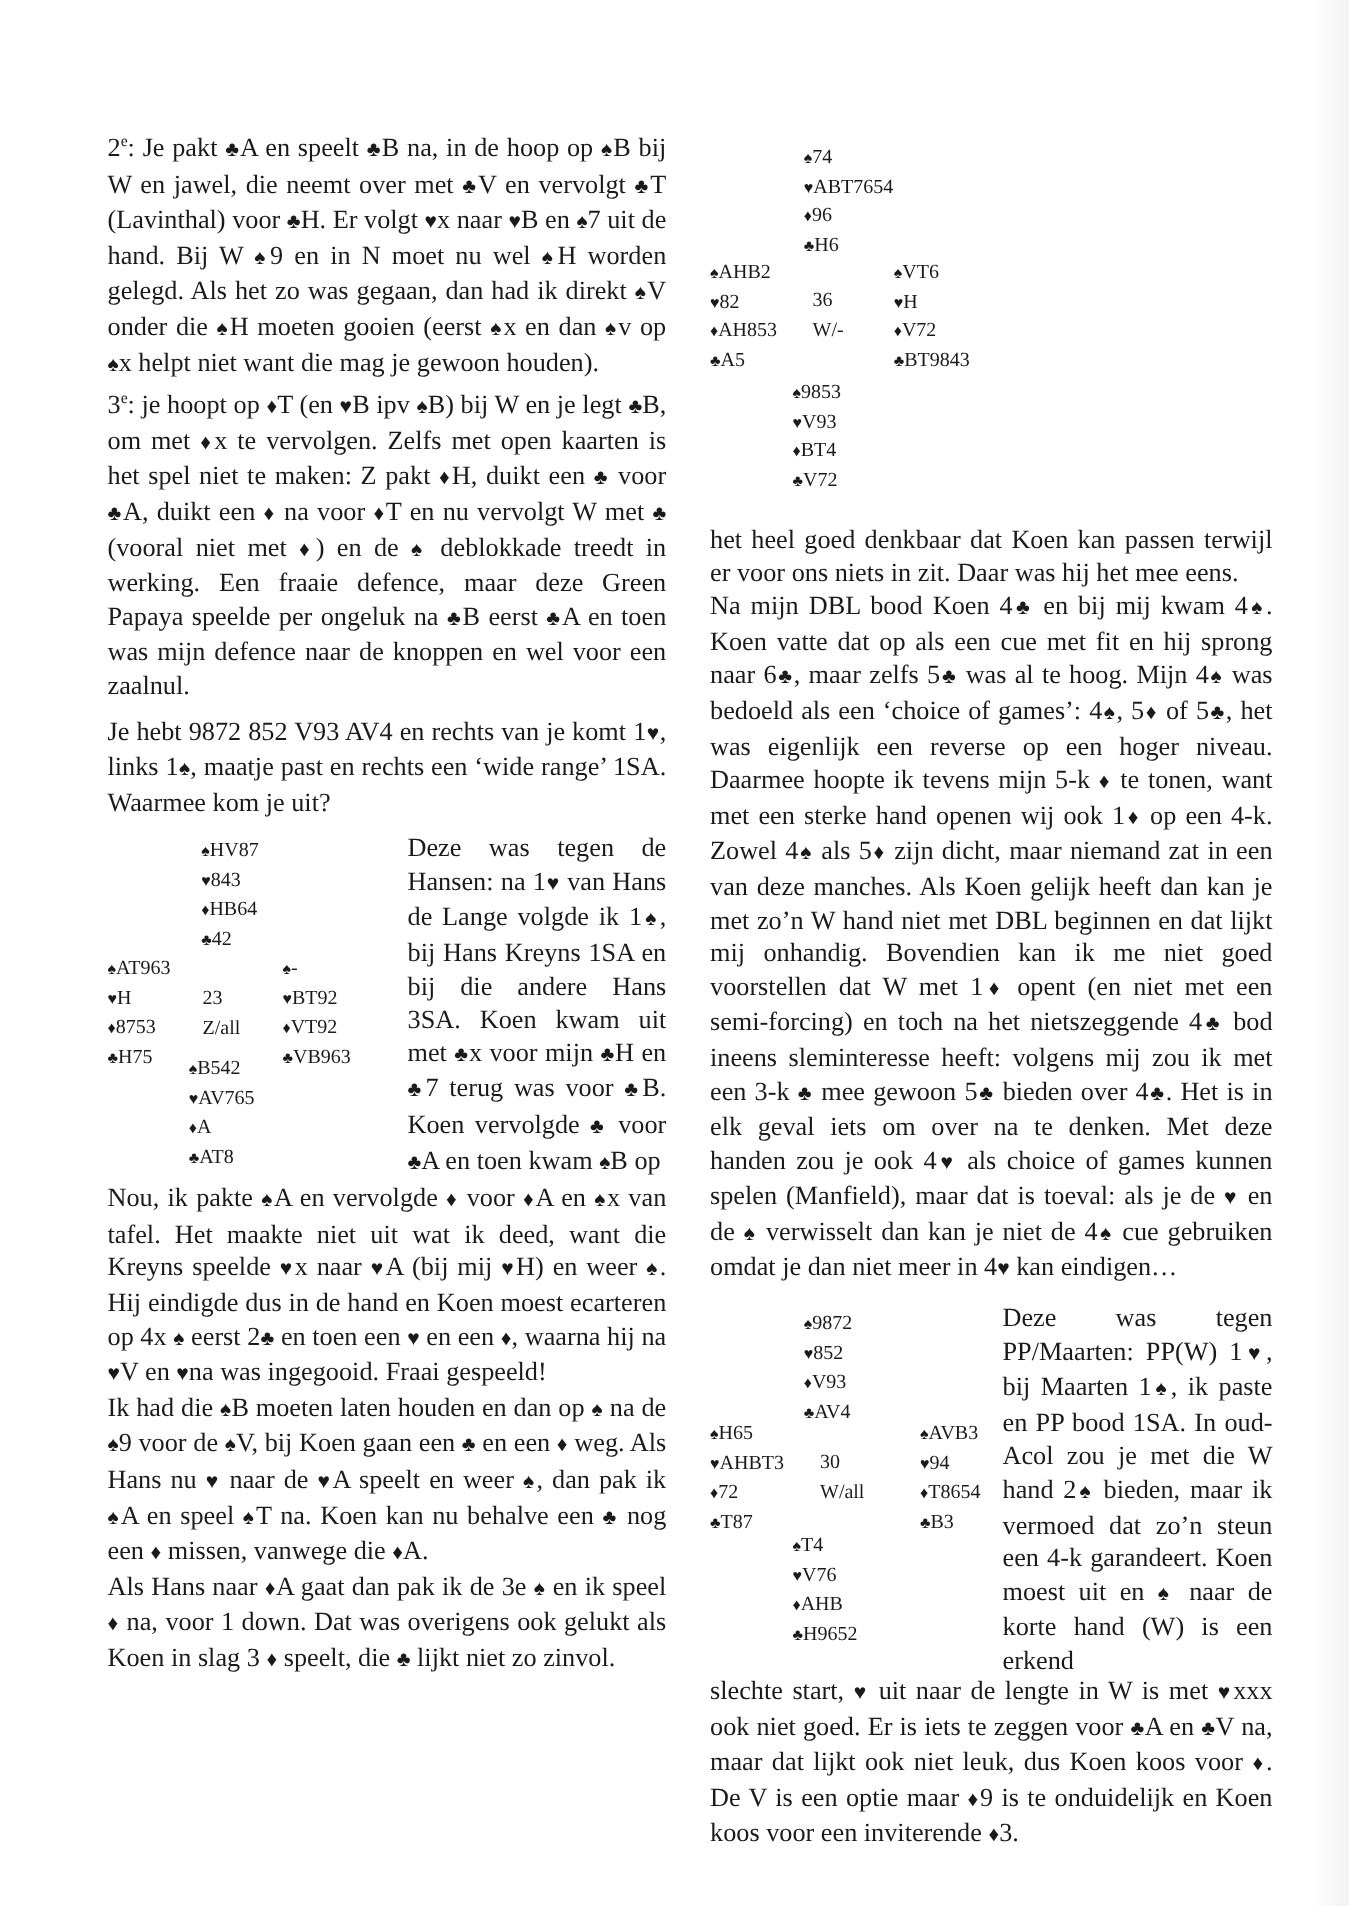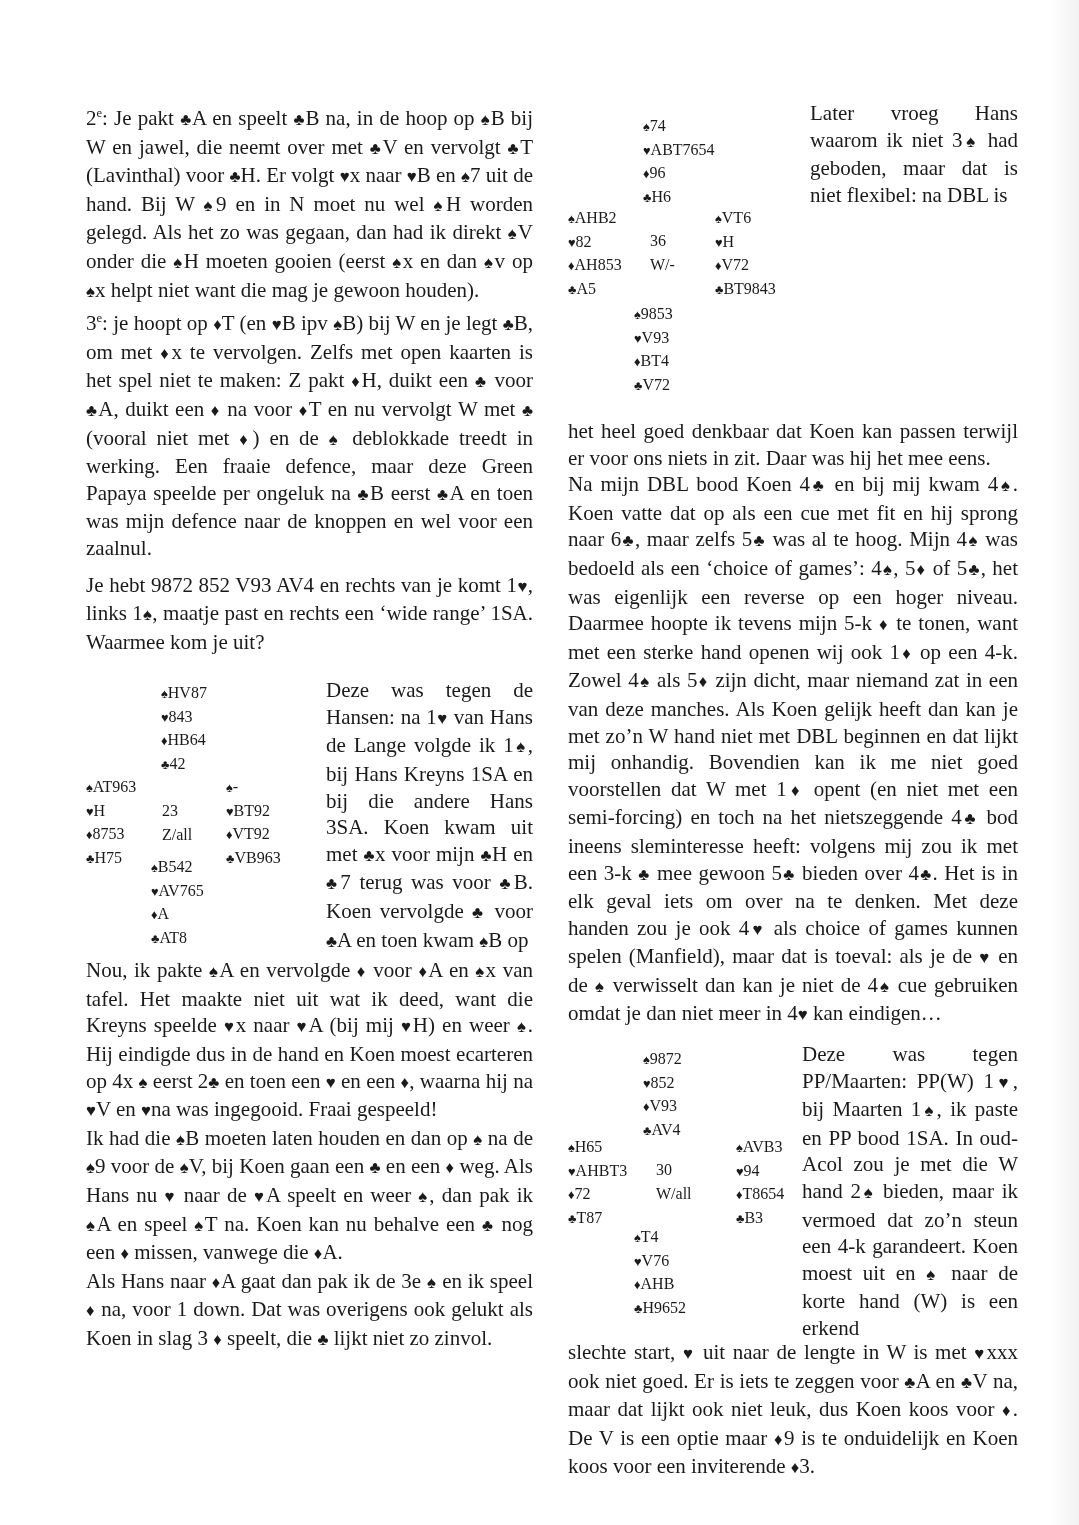--- a/index.html
+++ b/index.html
@@ -26,21 +26,21 @@
 </head>
 <body>
 
 <div class="page-edge"></div>
 
 <div class="col col-left">
   <p>2<sup>e</sup>: Je pakt <span class="suit">♣</span>A en speelt <span class="suit">♣</span>B na, in de hoop op <span class="suit">♠</span>B bij W en jawel, die neemt over met <span class="suit">♣</span>V en vervolgt <span class="suit">♣</span>T (Lavinthal) voor <span class="suit">♣</span>H. Er volgt <span class="suit">♥</span>x naar <span class="suit">♥</span>B en <span class="suit">♠</span>7 uit de hand. Bij W <span class="suit">♠</span>9 en in N moet nu wel <span class="suit">♠</span>H worden gelegd. Als het zo was gegaan, dan had ik direkt <span class="suit">♠</span>V onder die <span class="suit">♠</span>H moeten gooien (eerst <span class="suit">♠</span>x en dan <span class="suit">♠</span>v op <span class="suit">♠</span>x helpt niet want die mag je gewoon houden).</p>
   <p>3<sup>e</sup>: je hoopt op <span class="suit">♦</span>T (en <span class="suit">♥</span>B ipv <span class="suit">♠</span>B) bij W en je legt <span class="suit">♣</span>B, om met <span class="suit">♦</span>x te vervolgen. Zelfs met open kaarten is het spel niet te maken: Z pakt <span class="suit">♦</span>H, duikt een <span class="suit">♣</span> voor <span class="suit">♣</span>A, duikt een <span class="suit">♦</span> na voor <span class="suit">♦</span>T en nu vervolgt W met <span class="suit">♣</span> (vooral niet met <span class="suit">♦</span>) en de <span class="suit">♠</span> deblokkade treedt in werking. Een fraaie defence, maar deze Green Papaya speelde per ongeluk na <span class="suit">♣</span>B eerst <span class="suit">♣</span>A en toen was mijn defence naar de knoppen en wel voor een zaalnul.</p>
   <p class="gap">Je hebt 9872 852 V93 AV4 en rechts van je komt 1<span class="suit">♥</span>, links 1<span class="suit">♠</span>, maatje past en rechts een ‘wide range’ 1SA. Waarmee kom je uit?</p>
 
-  <div class="deal-block" style="height: 276px; margin-top: 26px;">
+  <div class="deal-block" style="height: 276px; margin-top: 14px;">
     <div class="diagram">
       <div class="hand" style="left: 75px; top: 0;">
         <div><span class="suit">♠</span>HV87</div>
         <div><span class="suit">♥</span>843</div>
         <div><span class="suit">♦</span>HB64</div>
         <div><span class="suit">♣</span>42</div>
       </div>
       <div class="hand" style="left: 0; top: 94px;">
         <div><span class="suit">♠</span>AT963</div>
         <div><span class="suit">♥</span>H</div>
@@ -99,21 +99,20 @@
         <div><span class="suit">♣</span>BT9843</div>
       </div>
       <div class="hand" style="left: 66px; top: 188px;">
         <div><span class="suit">♠</span>9853</div>
         <div><span class="suit">♥</span>V93</div>
         <div><span class="suit">♦</span>BT4</div>
         <div><span class="suit">♣</span>V72</div>
       </div>
     </div>
     <div class="side-text" style="left: 242px; top: 0; width: 208px;">
-      <p>Later vroeg Hans waarom ik niet 3<span class="suit">♠</span> had geboden, maar dat is niet flexibel: na DBL is</p>
     </div>
   </div>
   <p>het heel goed denkbaar dat Koen kan passen terwijl er voor ons niets in zit. Daar was hij het mee eens.</p>
   <p>Na mijn DBL bood Koen 4<span class="suit">♣</span> en bij mij kwam 4<span class="suit">♠</span>. Koen vatte dat op als een cue met fit en hij sprong naar 6<span class="suit">♣</span>, maar zelfs 5<span class="suit">♣</span> was al te hoog. Mijn 4<span class="suit">♠</span> was bedoeld als een ‘choice of games’: 4<span class="suit">♠</span>, 5<span class="suit">♦</span> of 5<span class="suit">♣</span>, het was eigenlijk een reverse op een hoger niveau. Daarmee hoopte ik tevens mijn 5-k <span class="suit">♦</span> te tonen, want met een sterke hand openen wij ook 1<span class="suit">♦</span> op een 4-k. Zowel 4<span class="suit">♠</span> als 5<span class="suit">♦</span> zijn dicht, maar niemand zat in een van deze manches. Als Koen gelijk heeft dan kan je met zo’n W hand niet met DBL beginnen en dat lijkt mij onhandig. Bovendien kan ik me niet goed voorstellen dat W met 1<span class="suit">♦</span> opent (en niet met een semi-forcing) en toch na het nietszeggende 4<span class="suit">♣</span> bod ineens sleminteresse heeft: volgens mij zou ik met een 3-k <span class="suit">♣</span> mee gewoon 5<span class="suit">♣</span> bieden over 4<span class="suit">♣</span>. Het is in elk geval iets om over na te denken. Met deze handen zou je ook 4<span class="suit">♥</span> als choice of games kunnen spelen (Manfield), maar dat is toeval: als je de <span class="suit">♥</span> en de <span class="suit">♠</span> verwisselt dan kan je niet de 4<span class="suit">♠</span> cue gebruiken omdat je dan niet meer in 4<span class="suit">♥</span> kan eindigen…</p>
 
   <div class="deal-block" style="height: 296px; margin-top: 14px;">
     <div class="diagram" style="top: 4px;">
       <div class="hand" style="left: 75px; top: 0;">
         <div><span class="suit">♠</span>9872</div>
         <div><span class="suit">♥</span>852</div>

